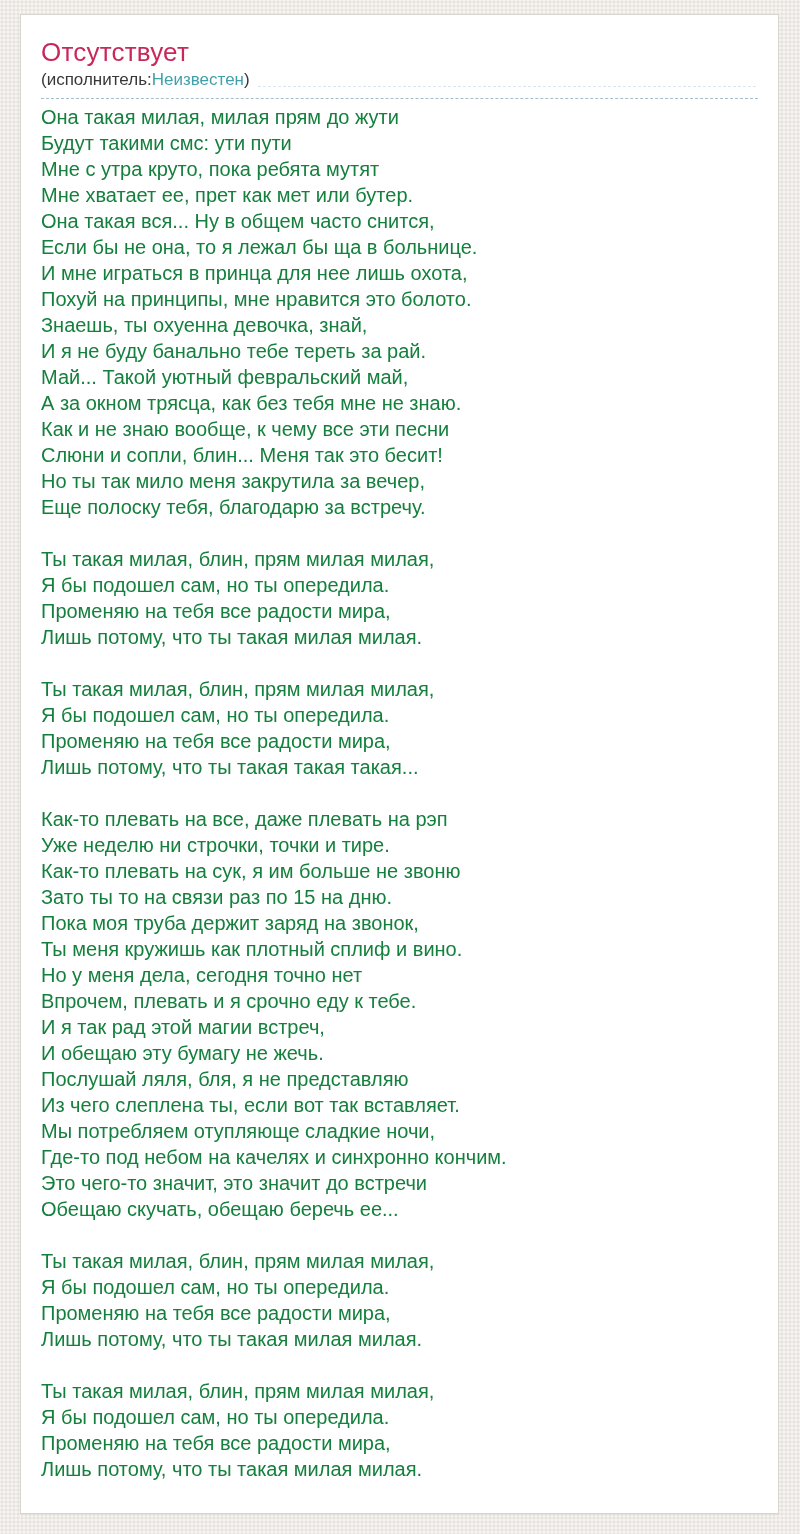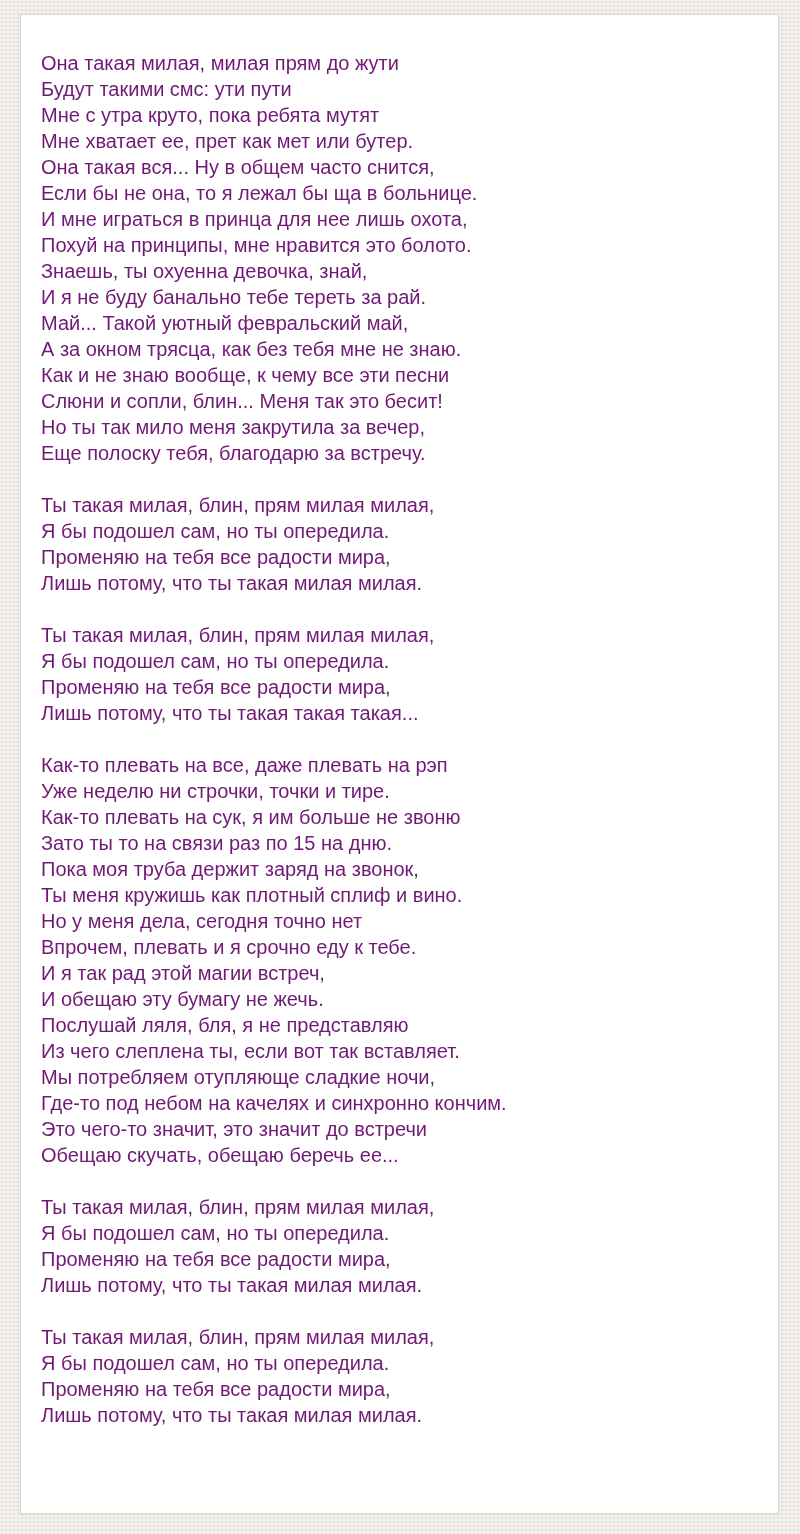--- a/index.html
+++ b/index.html
@@ -55,34 +55,43 @@
     text-decoration: none;
     cursor: pointer;
   }
   .dash-fill {
     flex: 1;
     border-bottom: 1px dashed #dde6ee;
     margin: 0 2px 4px 8px;
     height: 0;
   }
   .lyrics {
-    margin-top: 13px;
+    margin-top: 5px;
     font-size: 20px;
     line-height: 26px;
-    color: #701a75;
+    color: #15803d;
   }
   .stanza {
     margin: 0 0 26px 0;
     padding: 0;
   }
 </style>
 </head>
 <body>
 
 <div class="card">
+  <div class="song-header">
+    <h1 class="song-title">Отсутствует</h1>
+    <div class="artist-row">
+      <span>(исполнитель: </span>
+      <a class="artist-link">Неизвестен</a>
+      <span>)</span>
+      <span class="dash-fill"></span>
+    </div>
+  </div>
 
   <div class="lyrics">
       <p class="stanza">Она такая милая, милая прям до жути<br>Будут такими смс: ути пути<br>Мне с утра круто, пока ребята мутят<br>Мне хватает ее, прет как мет или бутер.<br>Она такая вся... Ну в общем часто снится,<br>Если бы не она, то я лежал бы ща в больнице.<br>И мне играться в принца для нее лишь охота,<br>Похуй на принципы, мне нравится это болото.<br>Знаешь, ты охуенна девочка, знай,<br>И я не буду банально тебе тереть за рай.<br>Май... Такой уютный февральский май,<br>А за окном трясца, как без тебя мне не знаю.<br>Как и не знаю вообще, к чему все эти песни<br>Слюни и сопли, блин... Меня так это бесит!<br>Но ты так мило меня закрутила за вечер,<br>Еще полоску тебя, благодарю за встречу.</p>
       <p class="stanza">Ты такая милая, блин, прям милая милая,<br>Я бы подошел сам, но ты опередила.<br>Променяю на тебя все радости мира,<br>Лишь потому, что ты такая милая милая.</p>
       <p class="stanza">Ты такая милая, блин, прям милая милая,<br>Я бы подошел сам, но ты опередила.<br>Променяю на тебя все радости мира,<br>Лишь потому, что ты такая такая такая...</p>
       <p class="stanza">Как-то плевать на все, даже плевать на рэп<br>Уже неделю ни строчки, точки и тире.<br>Как-то плевать на сук, я им больше не звоню<br>Зато ты то на связи раз по 15 на дню.<br>Пока моя труба держит заряд на звонок,<br>Ты меня кружишь как плотный сплиф и вино.<br>Но у меня дела, сегодня точно нет<br>Впрочем, плевать и я срочно еду к тебе.<br>И я так рад этой магии встреч,<br>И обещаю эту бумагу не жечь.<br>Послушай ляля, бля, я не представляю<br>Из чего слеплена ты, если вот так вставляет.<br>Мы потребляем отупляюще сладкие ночи,<br>Где-то под небом на качелях и синхронно кончим.<br>Это чего-то значит, это значит до встречи<br>Обещаю скучать, обещаю беречь ее...</p>
       <p class="stanza">Ты такая милая, блин, прям милая милая,<br>Я бы подошел сам, но ты опередила.<br>Променяю на тебя все радости мира,<br>Лишь потому, что ты такая милая милая.</p>
       <p class="stanza">Ты такая милая, блин, прям милая милая,<br>Я бы подошел сам, но ты опередила.<br>Променяю на тебя все радости мира,<br>Лишь потому, что ты такая милая милая.</p>
     </div>
 </div>

